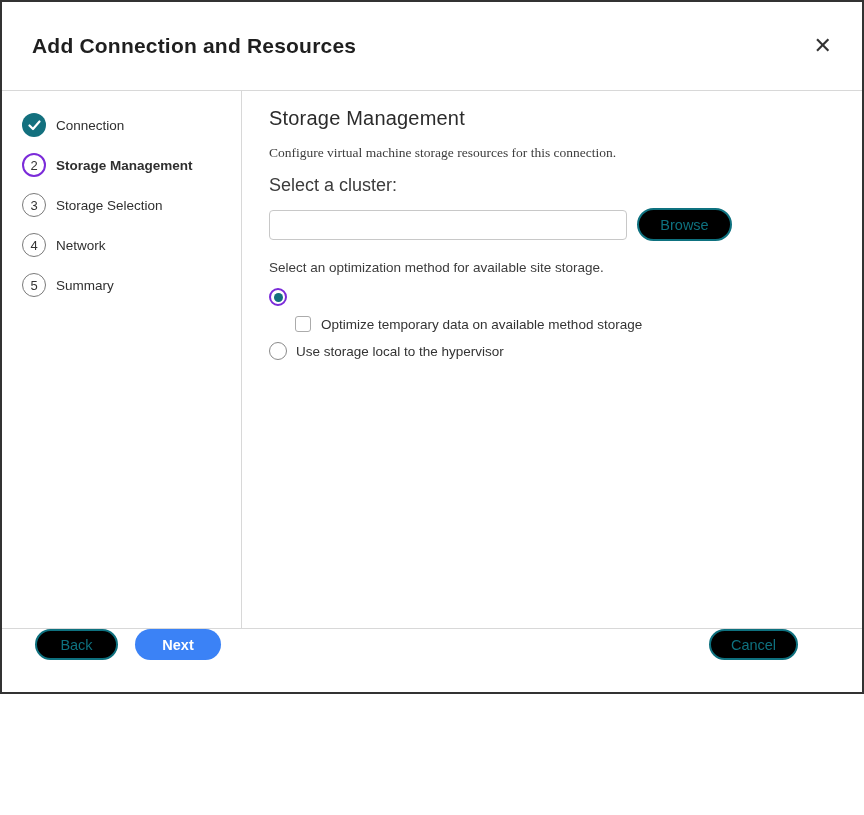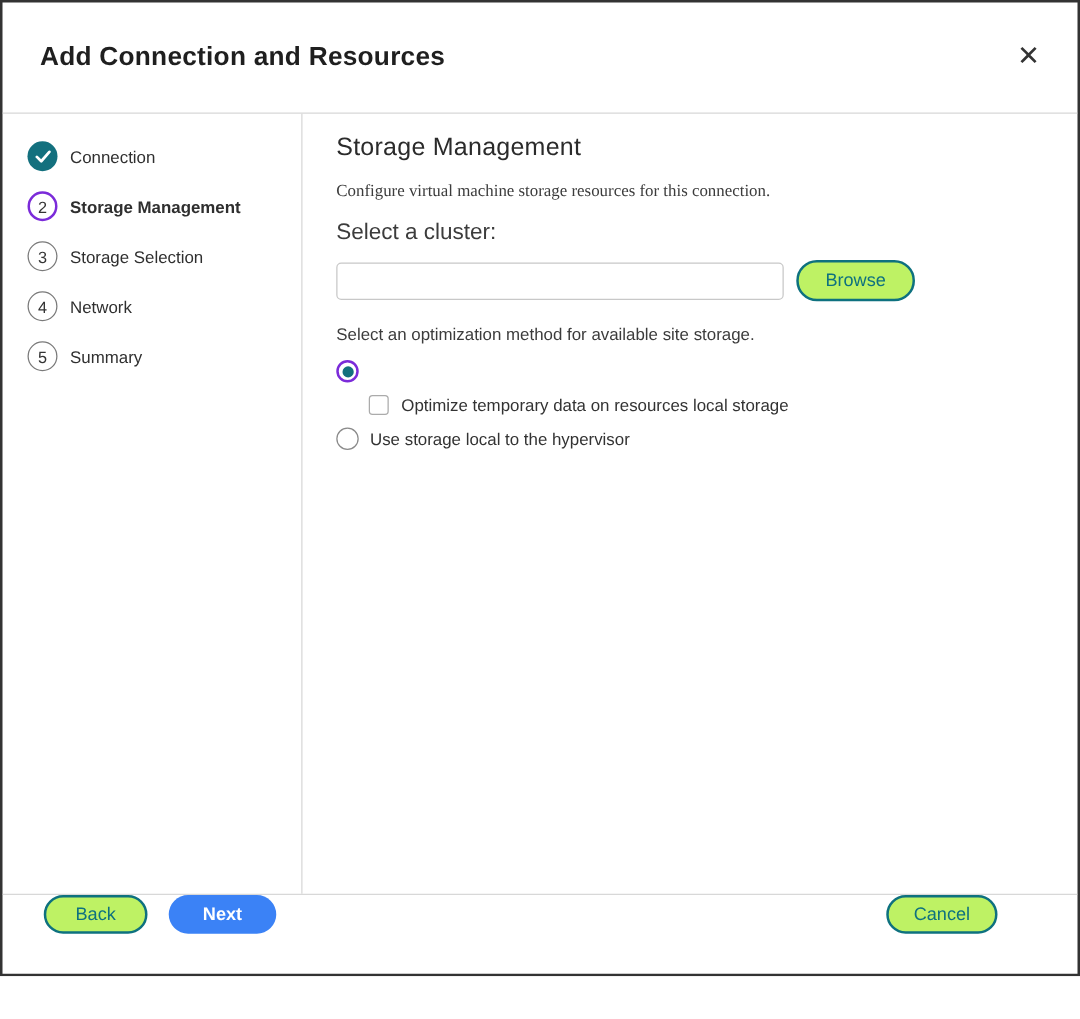--- a/index.html
+++ b/index.html
@@ -3,21 +3,21 @@
 <meta charset="utf-8">
 <style>
   * { box-sizing: border-box; margin: 0; padding: 0; }
   html, body { background: #fff; }
   body {
     font-family: "Liberation Sans", "DejaVu Sans", sans-serif;
     color: #333;
   }
   .dialog {
     width: 864px;
-    height: 781px;
+    height: 694px;
     border: 2px solid #333;
     background: #fff;
     display: flex;
     flex-direction: column;
     overflow: hidden;
   }
   
   .header {
     height: 89px;
     flex: 0 0 89px;
@@ -107,21 +107,21 @@
     color: #333;
   }
   .btn {
     display: inline-flex;
     align-items: center;
     justify-content: center;
     border-radius: 17px;
     font-size: 14.5px;
     font-family: "Liberation Sans", sans-serif;
     cursor: pointer;
-    background: #bef264;
+    background: #000000;
   }
   .btn-outline {
     border: 2px solid #0e717f;
     color: #0e717f;
   }
   .browse-btn {
     margin-left: 10px;
     min-width: 95px;
     height: 33px;
   }
@@ -243,21 +243,21 @@
       </div>
 
       <div class="opt-label">Select an optimization method for available site storage.</div>
 
       <div class="option-row">
         <span class="radio selected"></span>
       </div>
 
       <div class="option-row indent">
         <span class="checkbox"></span>
-        <span class="option-text">Optimize temporary data on resources local storage</span>
+        <span class="option-text">Optimize temporary data on available method storage</span>
       </div>
 
       <div class="option-row">
         <span class="radio unselected"></span>
         <span class="option-text">Use storage local to the hypervisor</span>
       </div>
     </div>
 
   </div>
 

